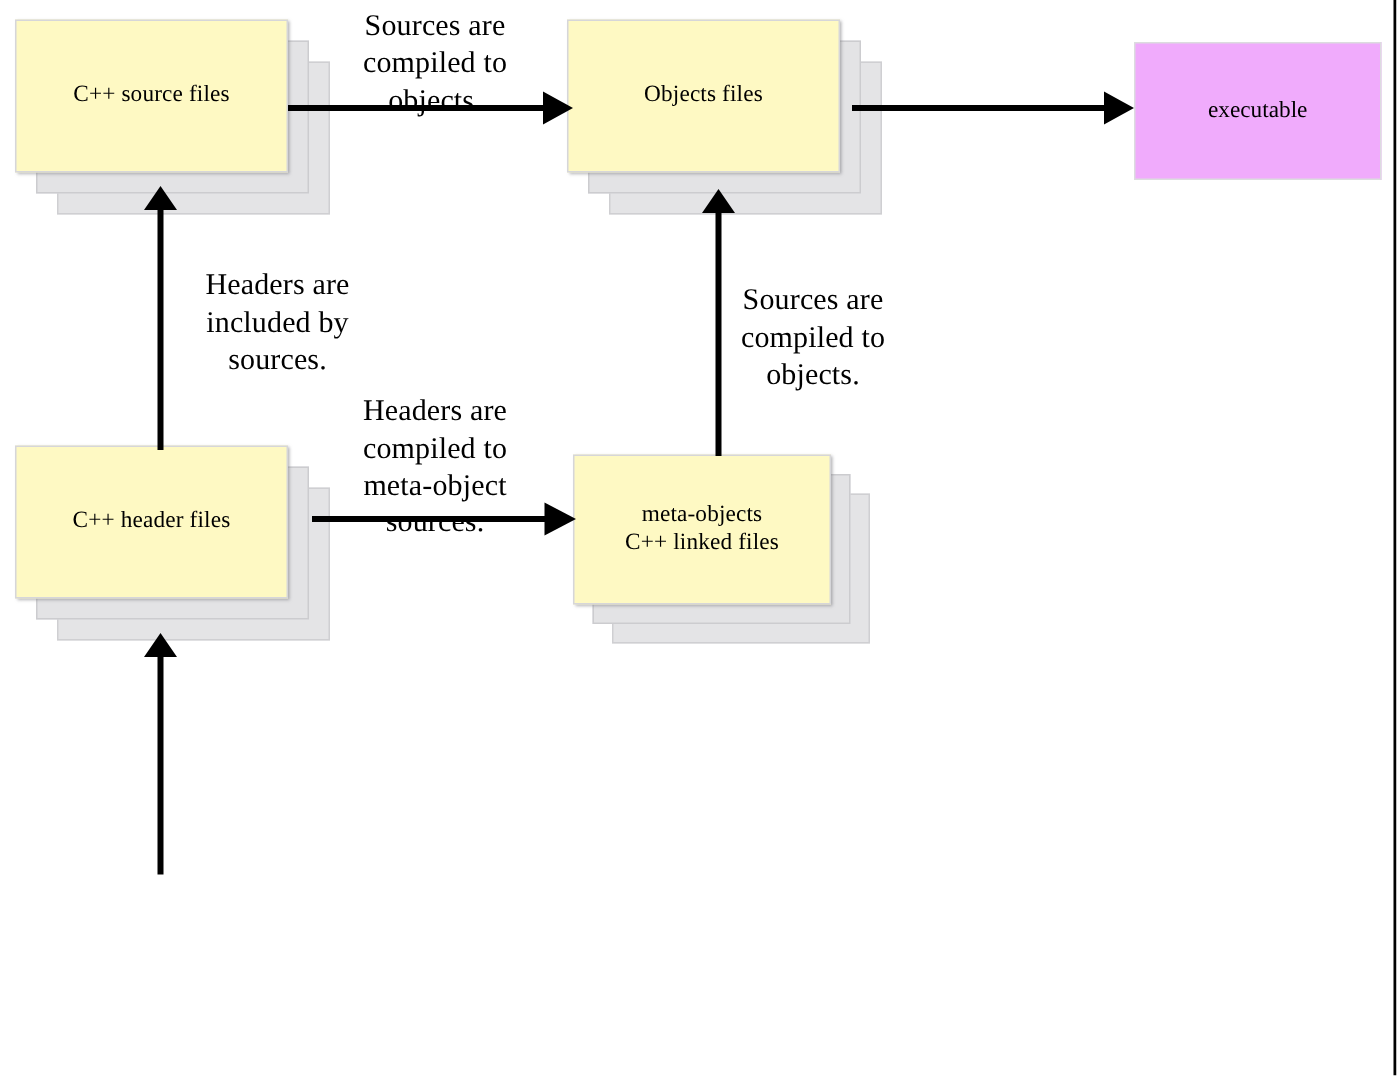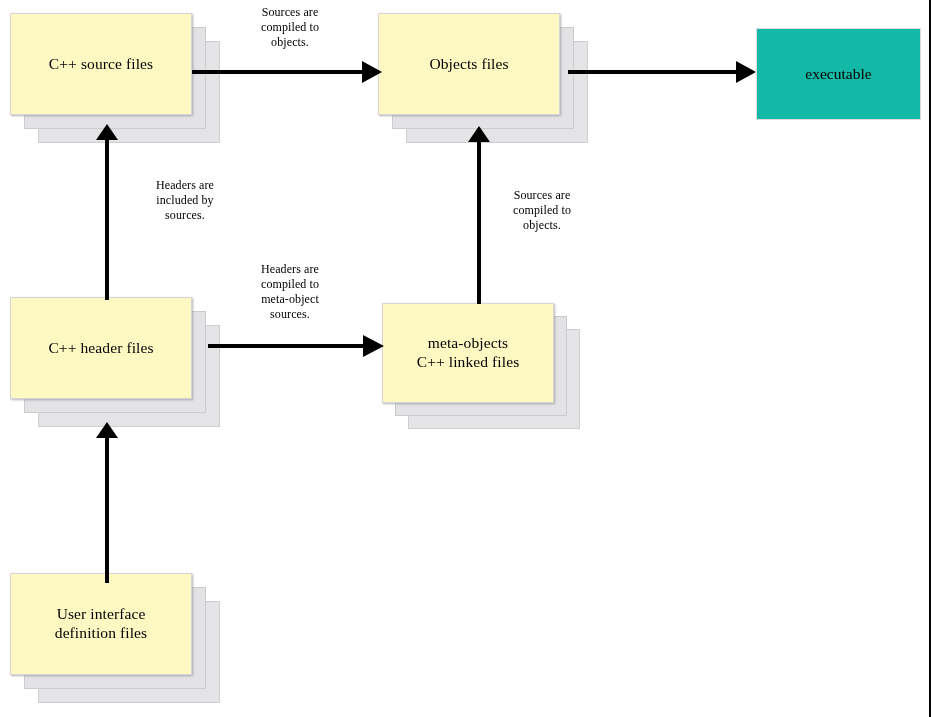--- a/index.html
+++ b/index.html
@@ -51,21 +51,21 @@
     font-size: 15.5px;
     line-height: 1.22;
     color: #000;
     white-space: pre-line;
     letter-spacing: 0.1px;
   }
 
   
   .plainbox {
     position: absolute;
-    background: #14b8a6;
+    background: #f0abfc;
     border: 1px solid #dcdcdf;
     box-sizing: border-box;
     display: flex;
     align-items: center;
     justify-content: center;
     font-size: 15.5px;
   }
 
   
   .arrow-svg {
@@ -76,21 +76,21 @@
   .arrow-line {
     stroke: #000000;
     stroke-width: 4;
     fill: none;
   }
   .arrow-head { fill: #000000; }
 
   
   .caption {
     position: absolute;
-    font-size: 12px;
+    font-size: 20px;
     line-height: 1.24;
     text-align: center;
     white-space: pre-line;
     color: #000000;
     letter-spacing: 0.1px;
   }
 </style>
 </head>
 <body>
 
@@ -126,28 +126,20 @@
 
   <div class="stack" style="left:382px; top:303px; width:200px; height:128px;">
     <div class="sheet back3" style="left:26px; top:26px; width:172px; height:100px;"></div>
     <div class="sheet back2" style="left:13px; top:13px; width:172px; height:100px;"></div>
     <div class="sheet front" style="left:0px; top:0px; width:172px; height:100px;">
       <div class="sheet-label">meta-objects
 C++ linked files</div>
     </div>
   </div>
 
-  <div class="stack" style="left:10px; top:573px; width:210px; height:130px;">
-    <div class="sheet back3" style="left:28px; top:28px; width:182px; height:102px;"></div>
-    <div class="sheet back2" style="left:14px; top:14px; width:182px; height:102px;"></div>
-    <div class="sheet front" style="left:0px; top:0px; width:182px; height:102px;">
-      <div class="sheet-label">User interface
-definition files</div>
-    </div>
-  </div>
 
   <svg class="arrow-svg" style="left:190px; top:58px;" width="196" height="30">
     <line class="arrow-line" x1="2" y1="14" x2="175" y2="14"></line>
     <polygon class="arrow-head" points="172,3 192,14 172,25"></polygon>
   </svg>
 
   <svg class="arrow-svg" style="left:566px; top:58px;" width="196" height="30">
     <line class="arrow-line" x1="2" y1="14" x2="173" y2="14"></line>
     <polygon class="arrow-head" points="170,3 190,14 170,25"></polygon>
   </svg>

